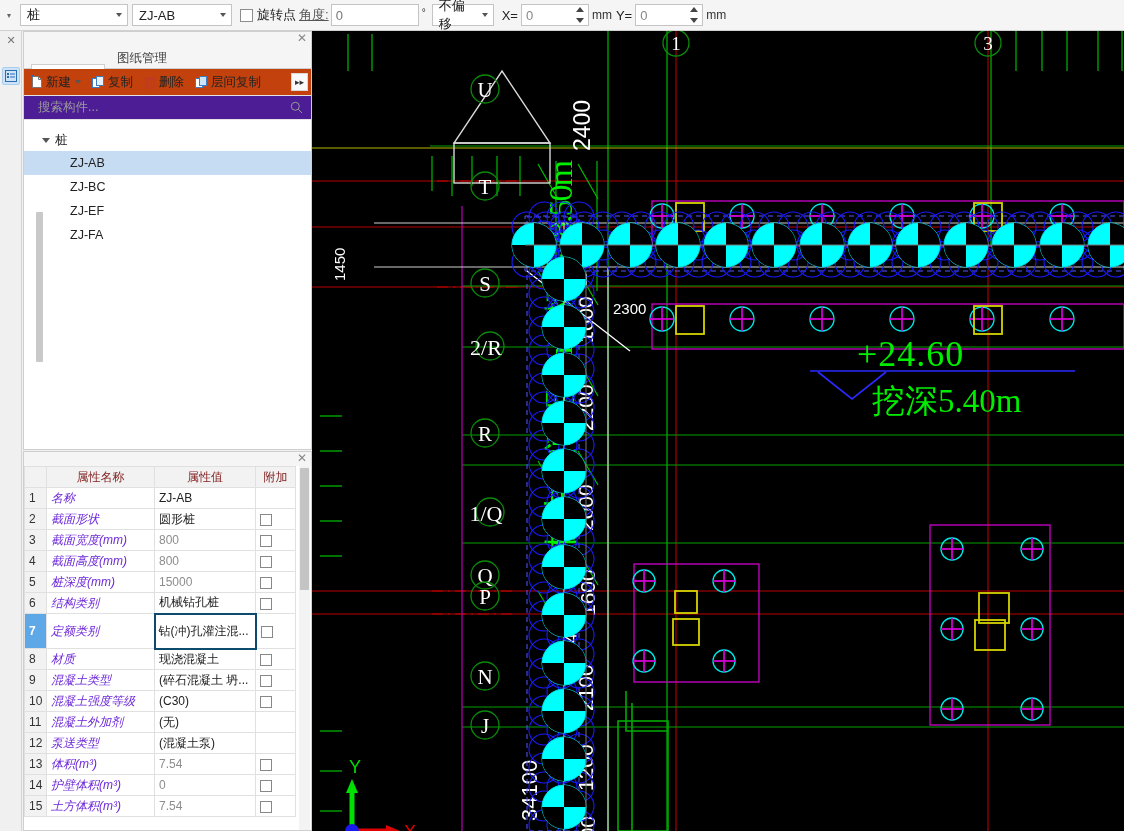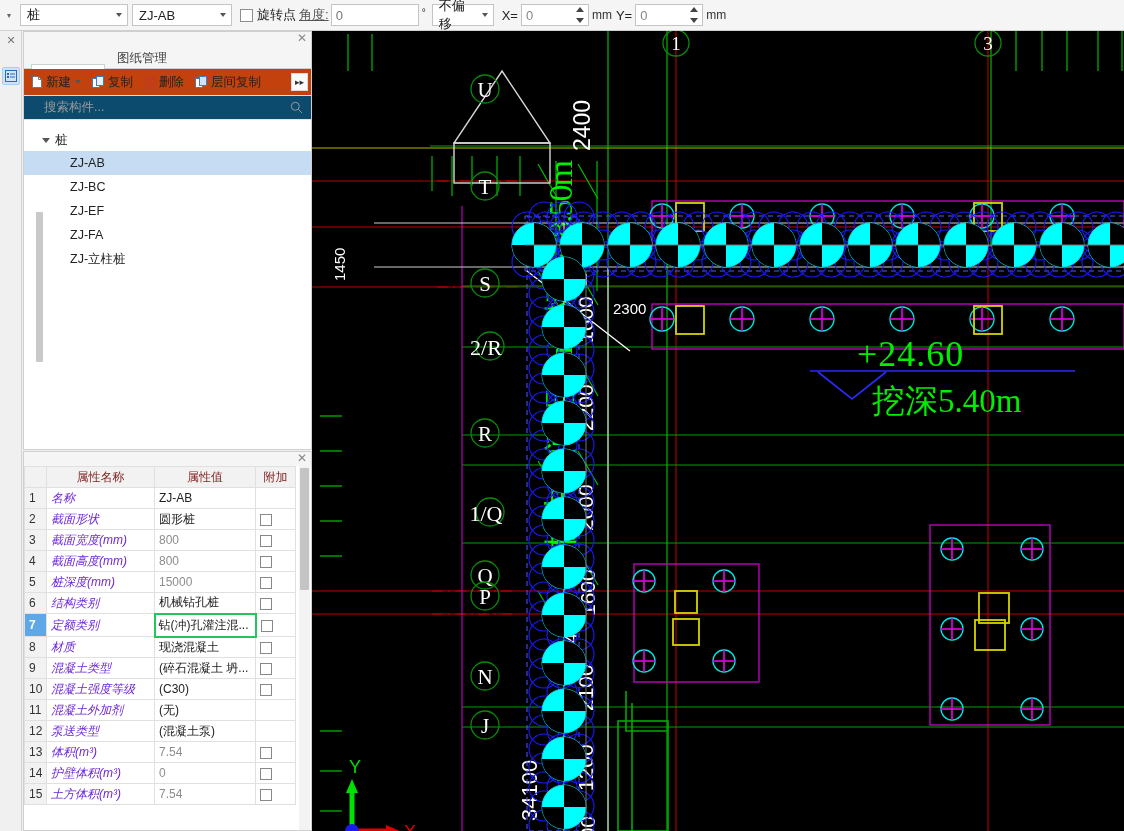--- a/index.html
+++ b/index.html
@@ -133,21 +133,21 @@
     border-top: 4px solid #555;
   }
   .cmd-more {
     position: absolute; right: 3px; top: 4px;
     width: 17px; height: 18px; border: 1px solid #d8d8d8; background: #fafafa;
     display: flex; align-items: center; justify-content: center;
     font-size: 9px; color: #333;
   }
   .search-row {
     height: 24px; display: flex; align-items: center;
-    border-bottom: 1px solid #e3e3e3; padding: 0 20px; background: #0c4a6e;
+    border-bottom: 1px solid #e3e3e3; padding: 0 14px; background: #4c1d95;
     position: relative;
   }
   .search-row .sp { font-size: 12.5px; color: #9a9a9a; }
   .tree { flex: 1; padding: 9px 0 0 0; background: #fff; overflow: hidden; }
   .tree-grp {
     display: flex; align-items: center; padding-left: 18px; height: 22px;
     font-size: 12.5px; color: #222;
   }
   .tree-grp .tri {
     width: 0; height: 0; margin-right: 5px;
@@ -180,21 +180,21 @@
   col.c-val { width: 101px; }
   col.c-add { width: 40px; }
   td.idx {
     background: #f2f2f2; color: #333; text-align: center; font-size: 11.5px;
   }
   tr.selrow td.idx { background: #5fa8e8; color: #fff; font-weight: bold; }
   td.pname { color: #6d28d9; font-style: italic; }
   td.pval { color: #222; }
   td.pval.gray { color: #8d8d8d; }
   td.pval.editing {
-    border: 2px solid #22c55e; color: #222; padding: 2px 3px;
+    border: 2px solid #0c4a6e; color: #222; padding: 8px 3px;
   }
   td.addcell { text-align: center; }
   .cbx {
     width: 12px; height: 12px; border: 1px solid #888; background: #fff;
     display: inline-block; vertical-align: middle;
   }
   .vscroll {
     position: absolute; right: 1px; top: 0; width: 11px; bottom: 0;
     background: #f3f3f3;
   }
@@ -353,21 +353,20 @@
 
     <div class="tree">
       <div class="tree-grp">
         <span class="tri"></span>
         <span>桩</span>
       </div>
       <div class="tree-item sel"><span>ZJ-AB</span></div>
       <div class="tree-item"><span>ZJ-BC</span></div>
       <div class="tree-item"><span>ZJ-EF</span></div>
       <div class="tree-item"><span>ZJ-FA</span></div>
-      <div class="tree-item"><span>ZJ-立柱桩</span></div>
       <div class="leftscroll"></div>
     </div>
   </div>
 
   <div id="panel-bot">
     <div class="panel-closebar">
       <span class="xbtn">✕</span>
     </div>
 
 

